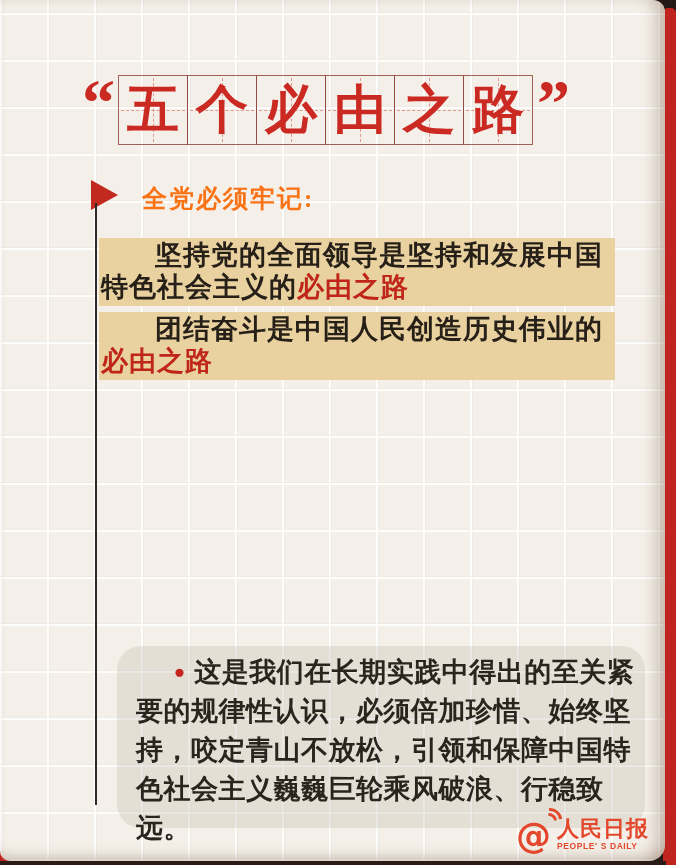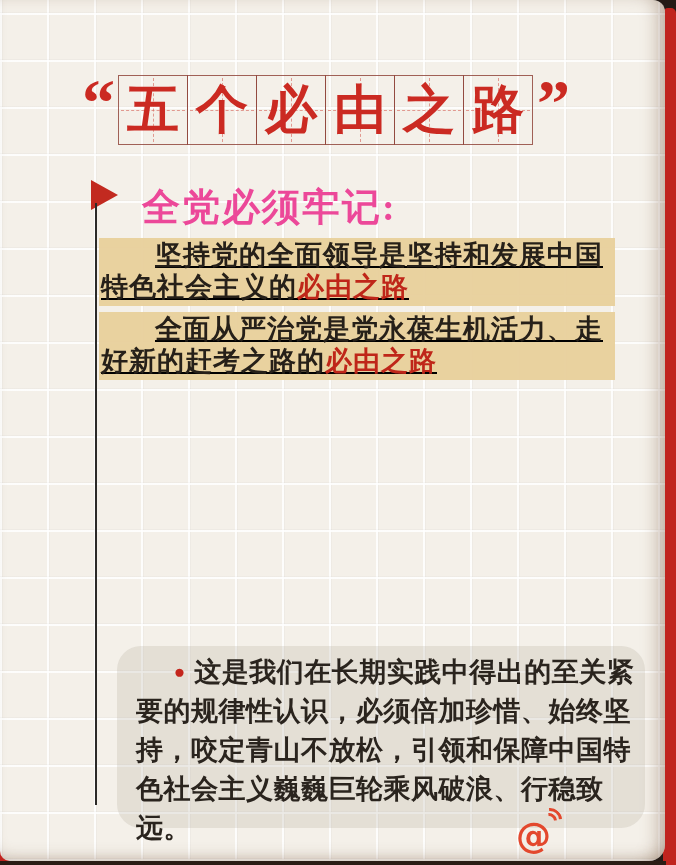--- a/index.html
+++ b/index.html
@@ -37,29 +37,29 @@
             border-top:1px dashed rgba(216,115,105,0.7);}
   .char-box::after{content:"";position:absolute;top:2px;bottom:2px;left:50%;
             border-left:1px dashed rgba(216,115,105,0.7);}
   .char-box span{position:relative;z-index:2;color:#cb2a22;font-size:52px;font-weight:900;
             font-family:"Liberation Serif","DejaVu Serif",serif;}
 
   
   .tri{position:absolute;left:91px;top:180px;width:0;height:0;
        border-left:27px solid #c22a20;border-top:15px solid transparent;
        border-bottom:15px solid transparent;}
-  .section-label{position:absolute;left:142px;top:182px;font-size:38px;font-weight:700;
-       color:#ec4899;letter-spacing:2px;
+  .section-label{position:absolute;left:142px;top:182px;font-size:25px;font-weight:700;
+       color:#f97316;letter-spacing:2px;
        font-family:"Liberation Serif","DejaVu Serif",serif;}
 
   
   .v-line{position:absolute;left:95px;top:203px;width:2px;height:602px;background:#2c2a28;}
 
   
-  .items{position:absolute;left:99px;top:238px;width:516px;text-decoration:underline;}
+  .items{position:absolute;left:99px;top:238px;width:516px;}
   .item{background:rgba(232,208,155,0.95);margin-bottom:6px;padding:1px 2px 3px 2px;
         text-indent:2em;font-size:27px;line-height:32px;letter-spacing:1px;
         font-weight:700;color:#262019;
         font-family:"Liberation Serif","DejaVu Serif",serif;}
   .item .red{color:#bf2619;}
 
   
   .quote-card{position:absolute;left:117px;top:646px;width:528px;height:182px;
         background:rgba(178,170,155,0.25);border-radius:24px;}
   .summary{position:absolute;left:136px;top:652px;width:500px;
@@ -115,28 +115,32 @@
       </div>
     <span class="quote close">”</span>
   </div>
 
   <div class="tri"></div>
   <div class="section-label">全党必须牢记:</div>
   <div class="v-line"></div>
 
   <div class="items">
     <div class="item"><span>坚持党的全面领导是坚持和发展中国特色社会主义的</span><span class="red">必由之路</span></div>
-    <div class="item"><span>全面从严治党是党永葆生机活力、走好新的赶考之路的</span><span class="red">必由之路</span></div>
+    <div class="item"><span>团结奋斗是中国人民创造历史伟业的</span><span class="red">必由之路</span></div>
   </div>
 
   <div class="quote-card"></div>
   <div class="summary">
     <span class="bullet">●</span><span>这是我们在长期实践中得出的至关紧要的规律性认识，必须倍加珍惜、始终坚持，咬定青山不放松，引领和保障中国特色社会主义巍巍巨轮乘风破浪、行稳致远。</span>
   </div>
 
   <div class="logo">
     <span class="logo-at">
       <span>@</span>
       <span class="arc arc1"></span>
       <span class="arc arc2"></span>
     </span>
+    <span class="logo-col">
+      <span class="logo-cn">人民日报</span>
+      <span class="logo-en">PEOPLE' S DAILY</span>
+    </span>
   </div>
 </div>
 
 </body></html>

